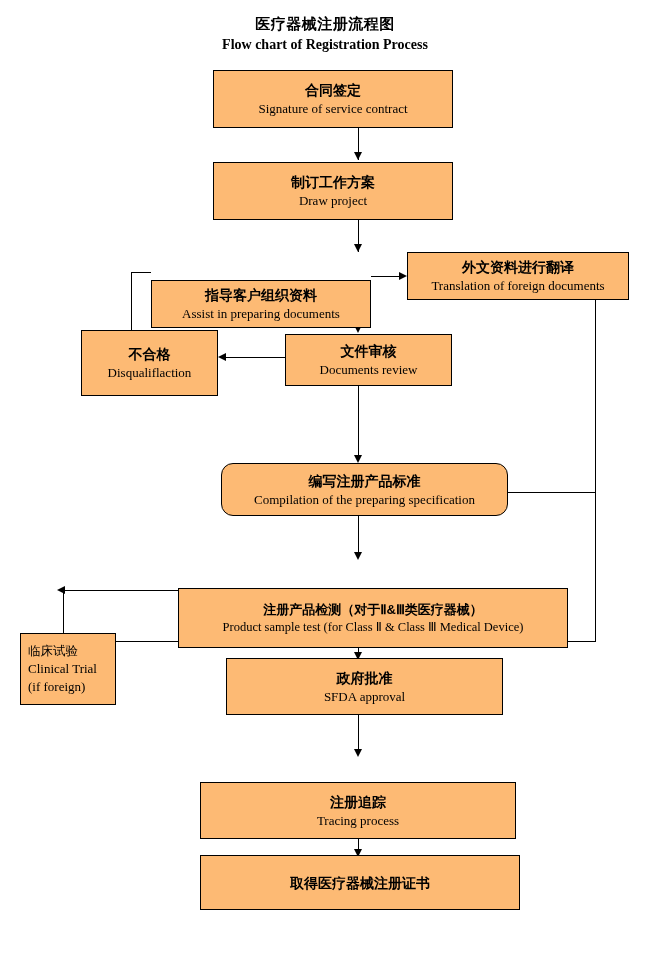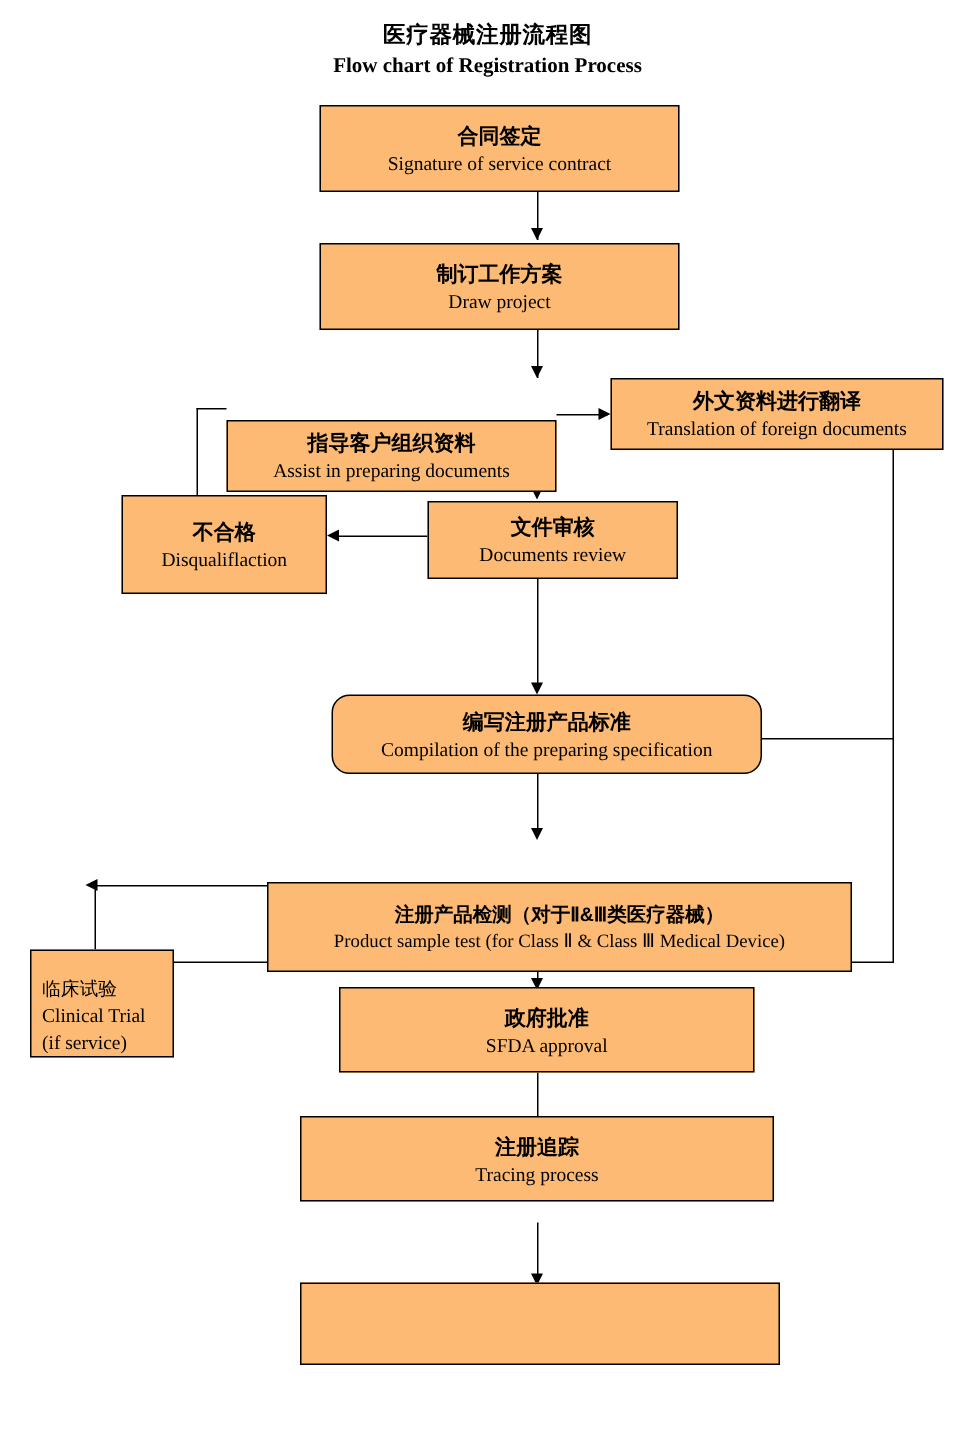--- a/index.html
+++ b/index.html
@@ -52,21 +52,21 @@
     line-height:17px;
     white-space:nowrap;
     margin-top:1px;
   }
   .node.small .cn{font-size:13px;line-height:17px;}
   .node.small .en{font-size:12.5px;line-height:16px;}
 
   
   .node.leftal{
     align-items:flex-start;
-    justify-content:flex-end;
+    justify-content:center;
     text-align:left;
     padding-left:7px;
   }
   .node.leftal .cn{
     font-family:"Liberation Sans", sans-serif;
     font-weight:normal;font-size:12.5px;line-height:18px;
   }
   .node.leftal .en{font-size:13px;line-height:18px;margin-top:0;}
 
   
@@ -187,29 +187,30 @@
   </div>
 
   <div class="node small" style="left:178px;top:588px;width:390px;height:60px;">
     <div class="cn">注册产品检测（对于Ⅱ&amp;Ⅲ类医疗器械）</div>
     <div class="en">Product sample test (for Class  Ⅱ &amp; Class  Ⅲ  Medical Device)</div>
   </div>
 
   <div class="node leftal" style="left:20px;top:633px;width:96px;height:72px;">
     <div class="cn">临床试验</div>
     <div class="en">Clinical Trial</div>
-    <div class="en">(if service)</div>
+    <div class="en">(if foreign)</div>
   </div>
 
   <div class="node" style="left:226px;top:658px;width:277px;height:57px;">
     <div class="cn">政府批准</div>
     <div class="en">SFDA approval</div>
   </div>
 
-  <div class="node" style="left:200px;top:744px;width:316px;height:57px;align-items:center;">
+  <div class="node" style="left:200px;top:782px;width:316px;height:57px;align-items:center;">
     <div class="cn">注册追踪</div>
     <div class="en">Tracing process</div>
   </div>
 
   <div class="node" style="left:200px;top:855px;width:320px;height:55px;">
+    <div class="cn">取得医疗器械注册证书</div>
   </div>
 
 </div>
 
 </body></html>

